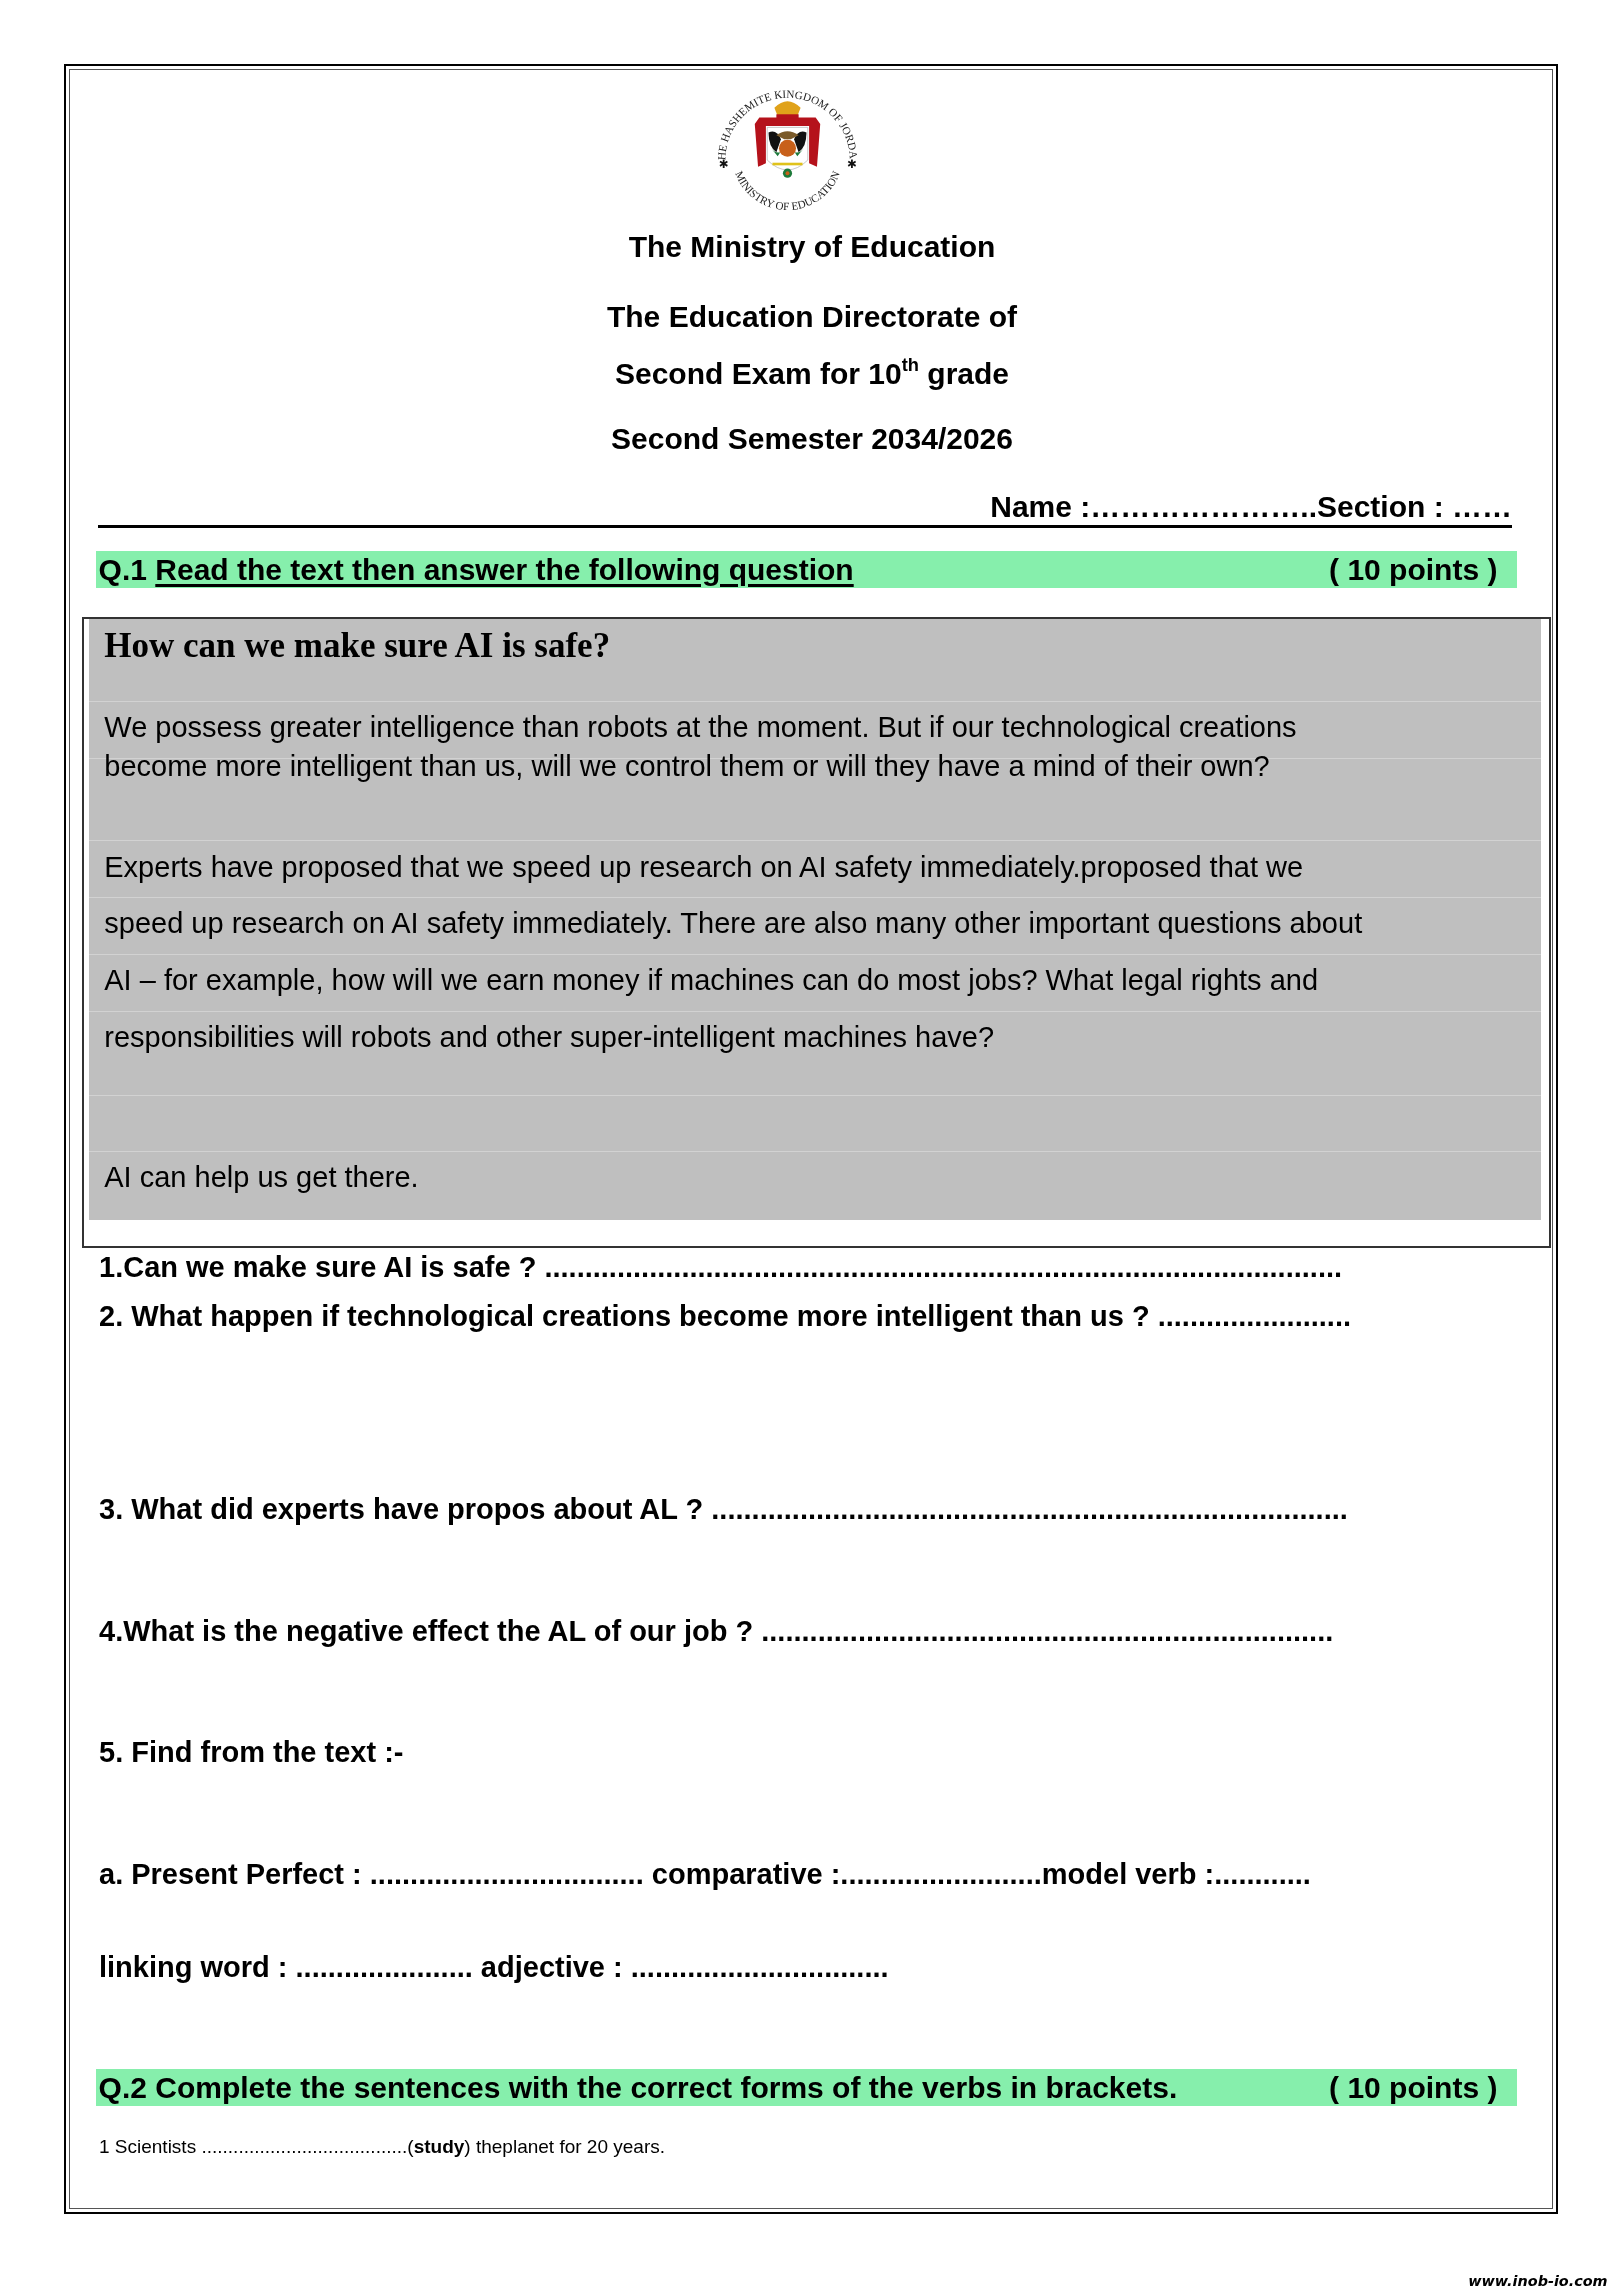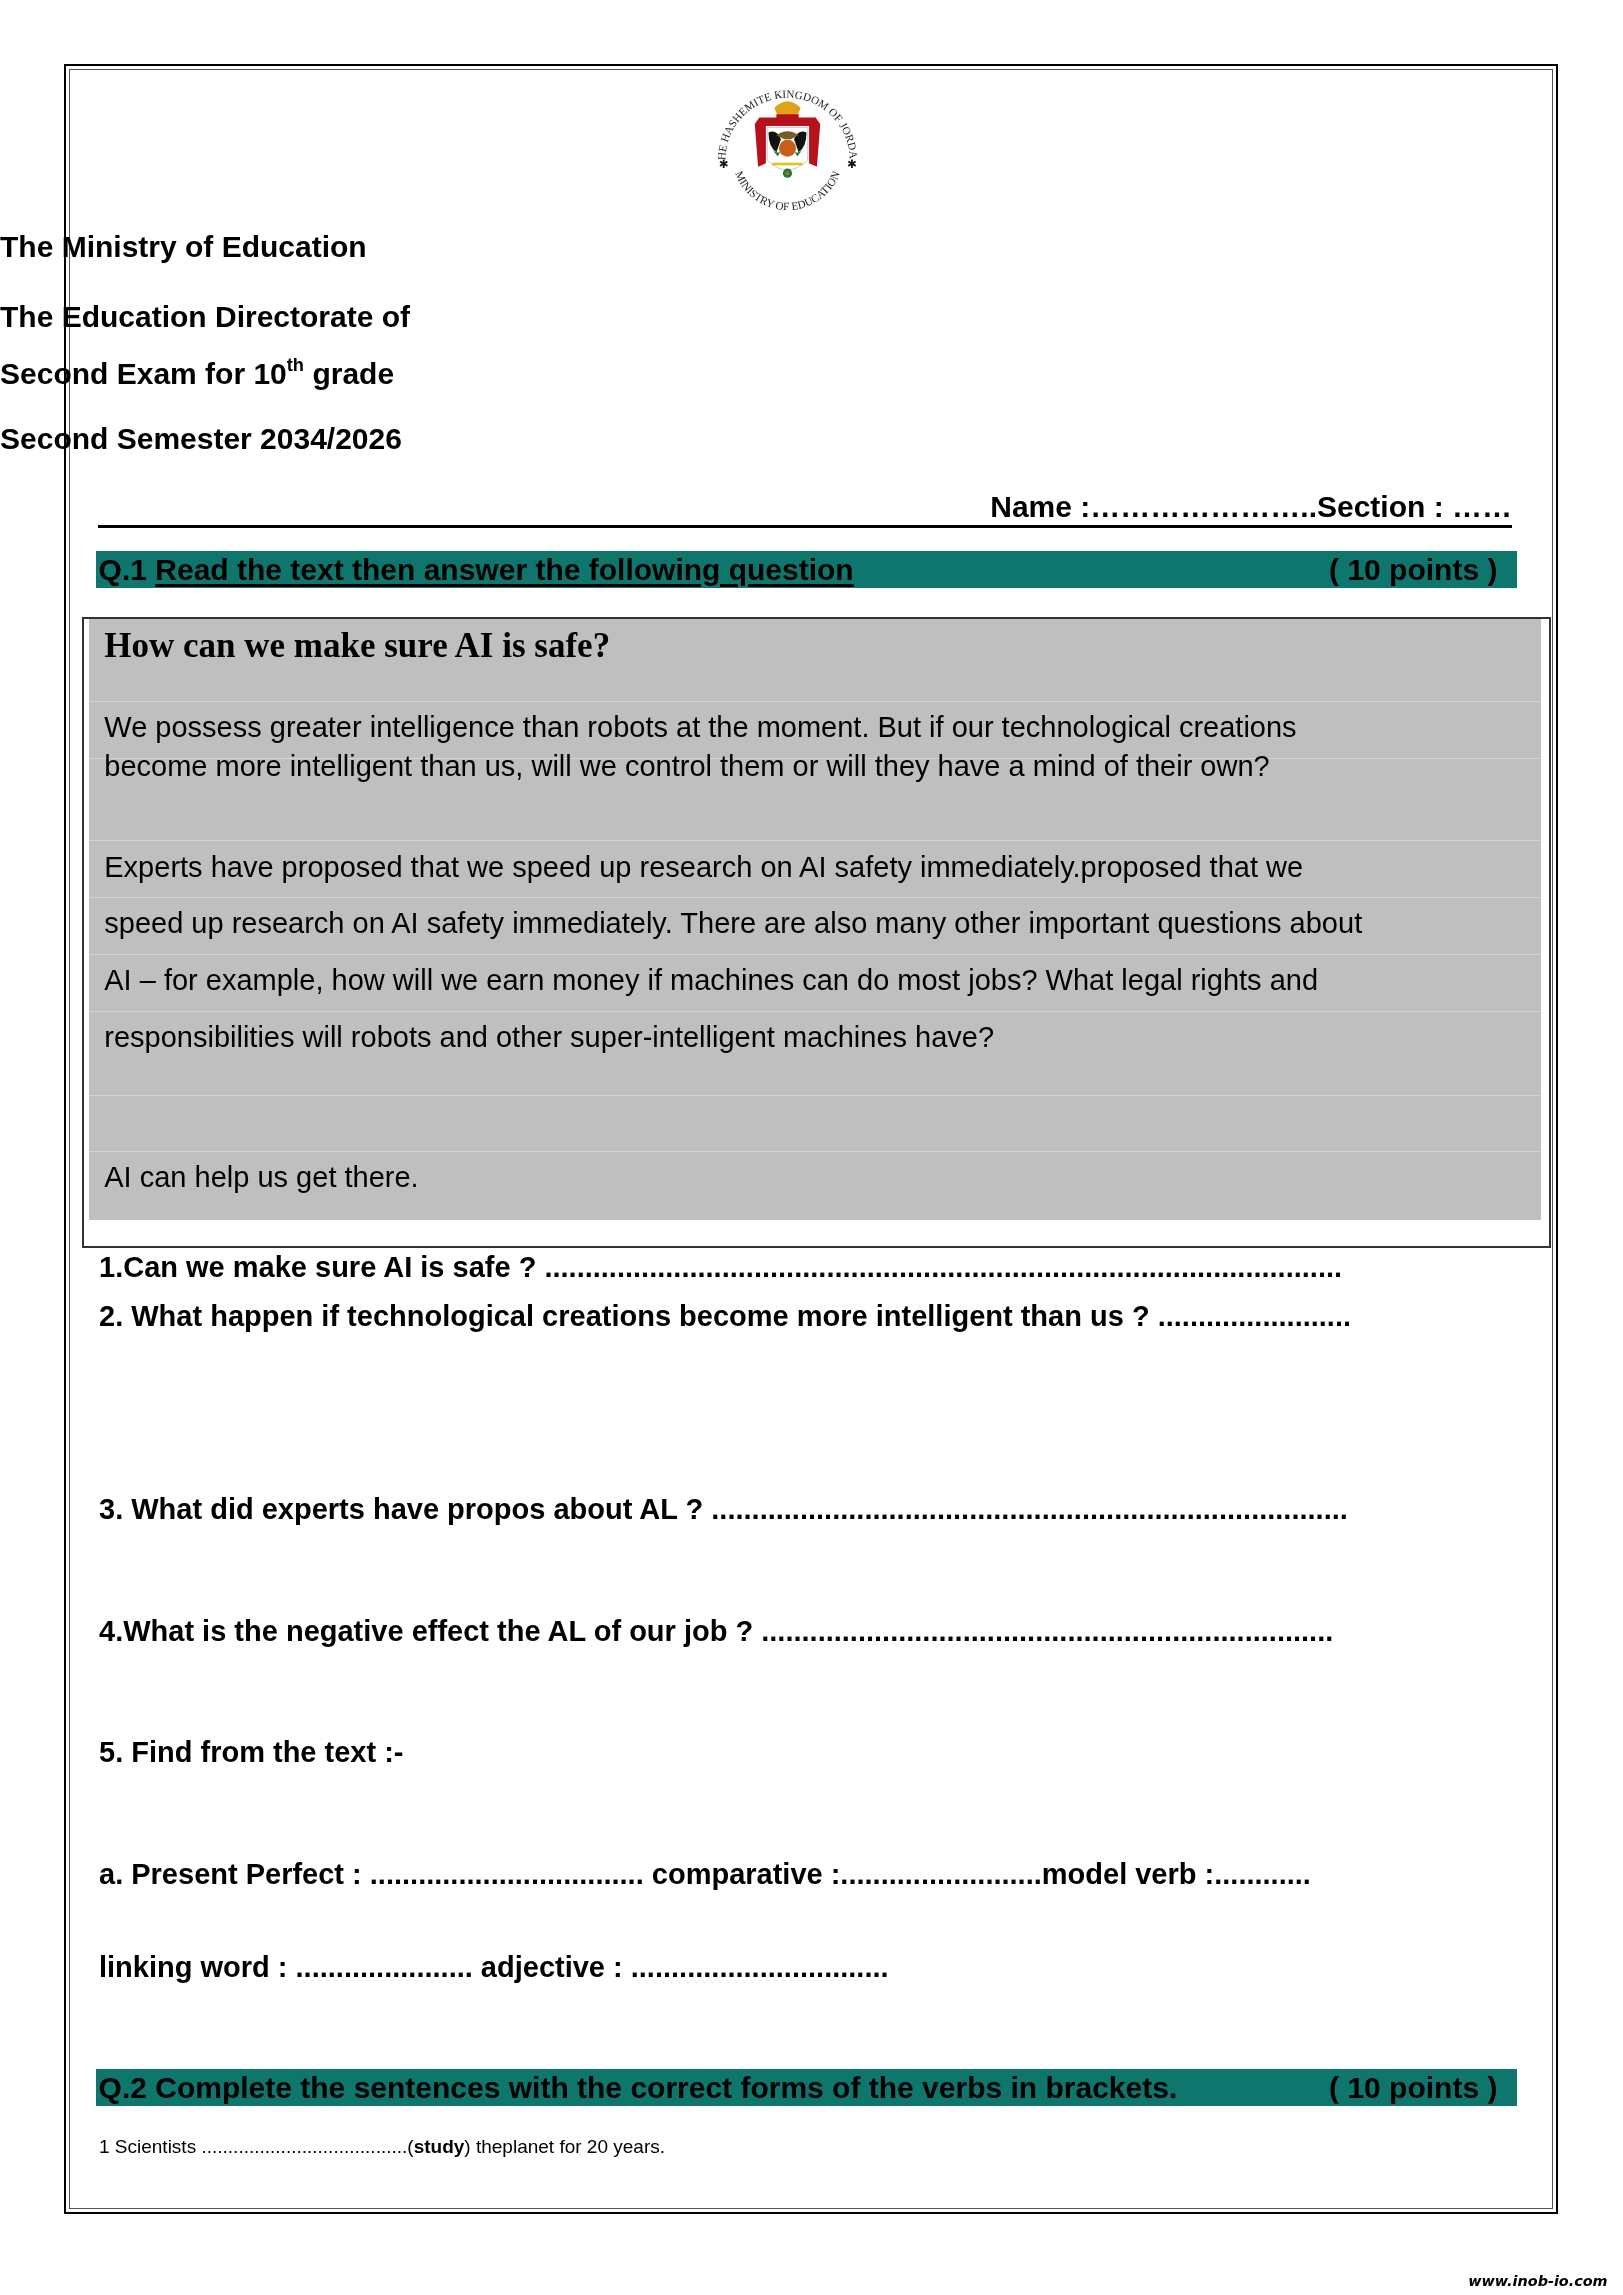--- a/index.html
+++ b/index.html
@@ -4,26 +4,26 @@
 <style>
   html, body { margin: 0; padding: 0; background: #ffffff; }
   body { width: 1624px; height: 2295px; position: relative; overflow: hidden;
          font-family: "Liberation Sans", sans-serif; color: #000; }
   .page-border { position: absolute; left: 64px; top: 64px; width: 1494px; height: 2150px;
                  border: 2px solid #000; box-sizing: border-box; }
   .page-border::after { content: ""; position: absolute; left: 3.3px; top: 3.3px; right: 3.3px; bottom: 3.3px;
                  border: 1.3px solid #555; }
   .abs { position: absolute; }
   .logo { left: 699px; top: 75px; width: 177px; height: 144px; }
-  .hdr { left: 0; width: 1624px; font-weight: bold; font-size: 30px; }
+  .hdr { left: 0; width: 1624px; text-align: center; font-weight: bold; font-size: 30px; }
   .hdr sup { font-size: 18.3px; vertical-align: 13px; line-height: 0; }
   .name-row { left: 98px; top: 487px; width: 1414px; height: 41px; border-bottom: 3.3px solid #000;
               font-weight: bold; font-size: 30px; display: flex; justify-content: flex-end;
               align-items: flex-end; box-sizing: border-box; padding-bottom: 1.3px; }
-  .qbar { background: #0f766e; font-weight: bold; font-size: 30px; display: flex;
+  .qbar { background: #86efac; font-weight: bold; font-size: 30px; display: flex;
           justify-content: space-between; align-items: center; box-sizing: border-box;
           padding: 0 19.6px 0 2.6px; }
   .qbar .u { text-decoration: underline; text-decoration-thickness: 2.6px; text-underline-offset: 3.9px; }
   .passage { left: 82px; top: 617px; width: 1469px; height: 631px; border: 2px solid #333;
              box-sizing: border-box; background: #fff; }
   .passage-inner { position: absolute; left: 4.6px; top: 0; width: 1452px; height: 601px;
                    background: #bfbfbf; }
   .ptitle { position: absolute; left: 15.7px; top: 6.5px; font-family: "Liberation Serif", serif;
             font-weight: bold; font-size: 35px; }
   .pline { position: absolute; left: 15.7px; font-size: 29px; white-space: nowrap; }

